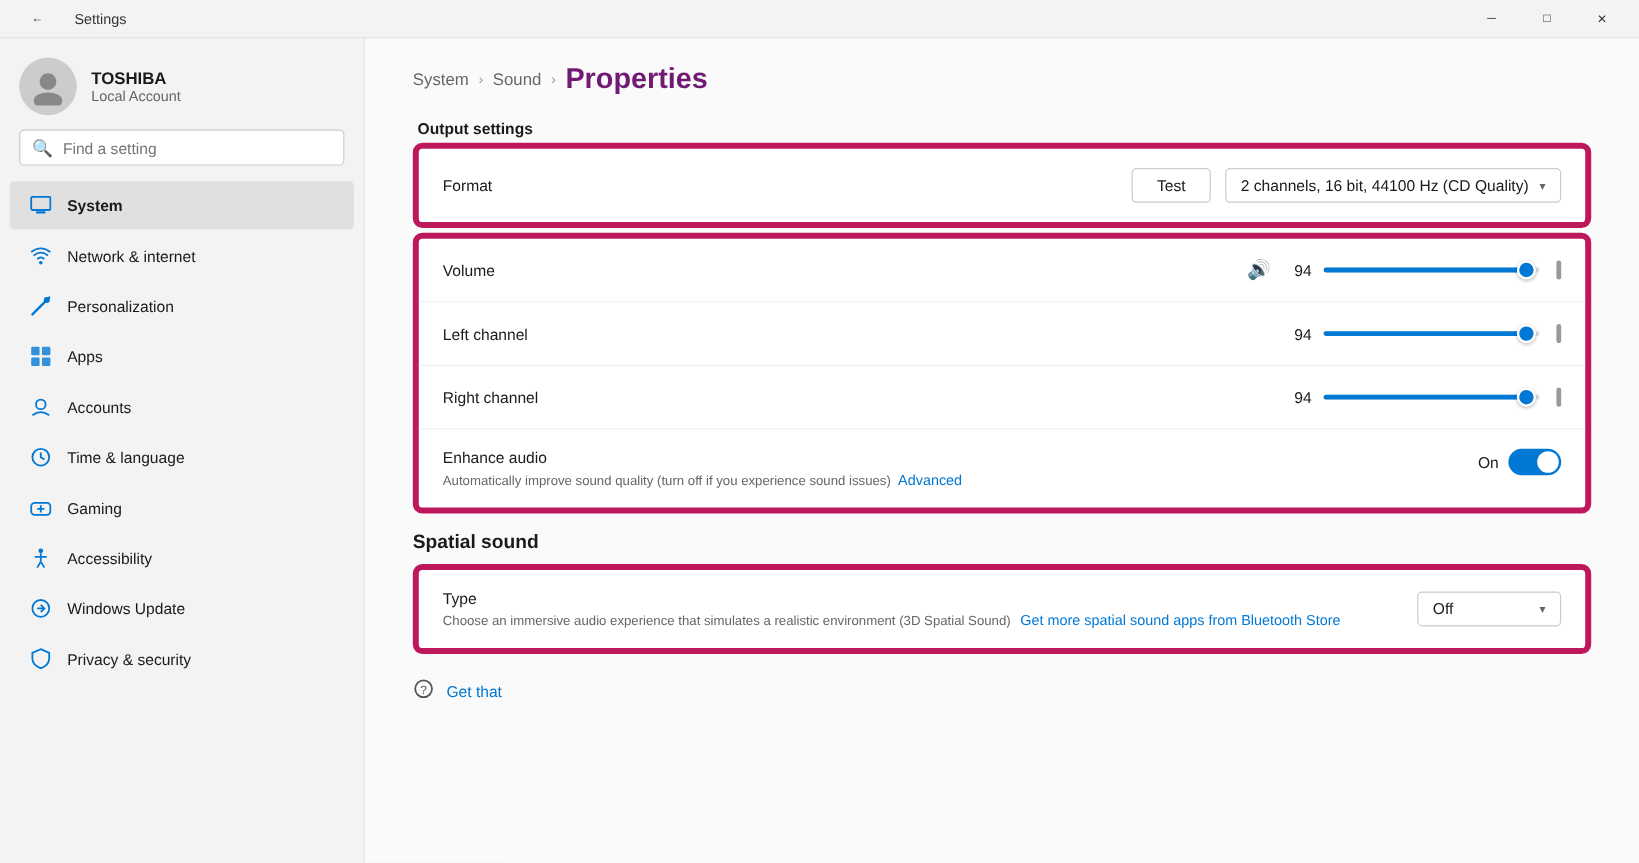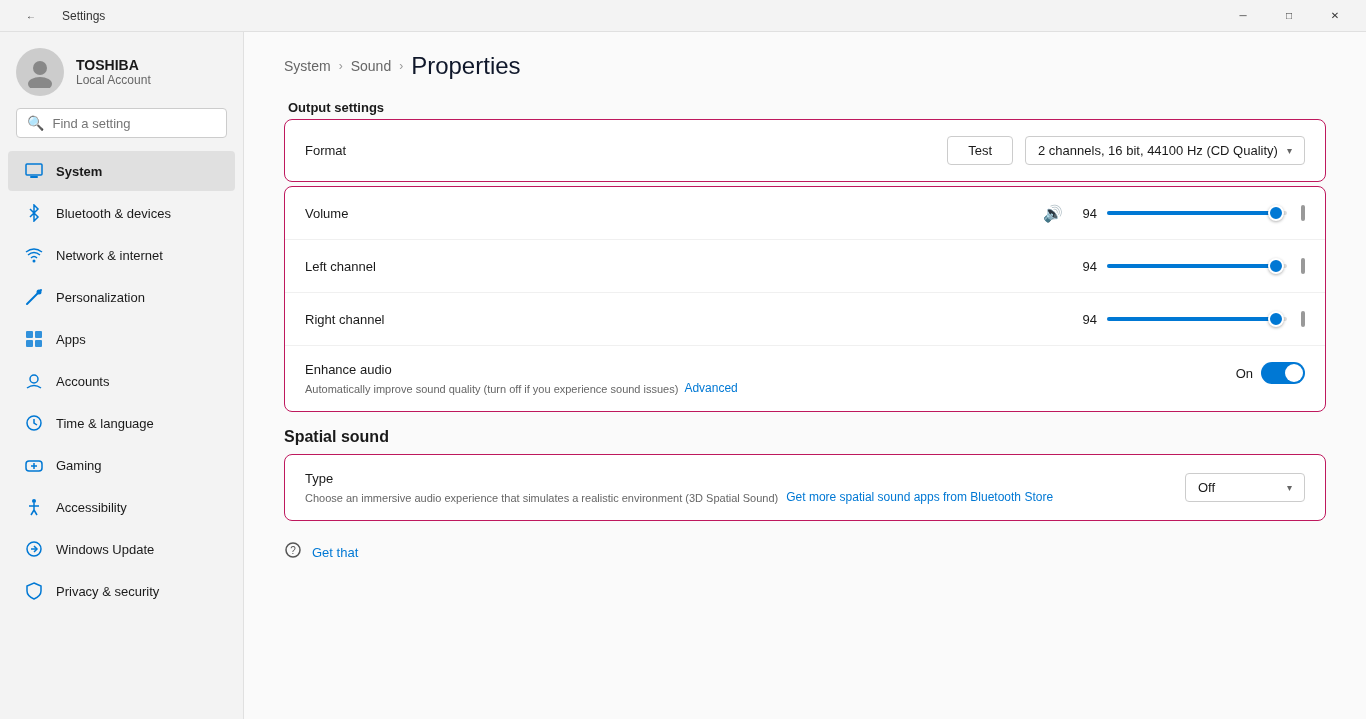--- a/index.html
+++ b/index.html
@@ -16,21 +16,21 @@
     .titlebar-btn {
       width: 46px; height: 32px; border: none; background: transparent;
       cursor: pointer; font-size: 10px; color: #333; display: flex; align-items: center; justify-content: center;
     }
 
     
     .app-container { display: flex; flex: 1; overflow: hidden; }
 
     
     .sidebar {
-      width: 244px; background: #f3f3f3; display: flex; flex-direction: column;
+      width: 304px; background: #f3f3f3; display: flex; flex-direction: column;
       border-right: 1px solid #e0e0e0; overflow-y: auto;
     }
     .user-profile {
       display: flex; align-items: center; gap: 12px; padding: 16px 16px 12px 16px;
     }
     .avatar {
       width: 48px; height: 48px; border-radius: 50%; background: #ccc;
       display: flex; align-items: center; justify-content: center;
       font-size: 20px; color: #555;
     }
@@ -63,32 +63,32 @@
       flex: 1; overflow-y: auto; padding: 20px 40px; background: #fafafa;
     }
 
     
     .breadcrumb {
       display: flex; align-items: center; gap: 8px; margin-bottom: 20px;
       font-size: 14px; color: #666;
     }
     .breadcrumb-item { cursor: pointer; color: #666; }
     .breadcrumb-separator { color: #999; font-size: 12px; }
-    .breadcrumb-current { font-size: 24px; font-weight: 400; color: #0f172a; }
+    .breadcrumb-current { font-size: 24px; font-weight: 700; color: #701a75; }
 
     
     .section-header {
       font-size: 13px; font-weight: 600; color: #1a1a1a;
       margin-bottom: 4px; padding: 0 4px;
     }
 
     
     .settings-card {
       background: white; border-radius: 8px; margin-bottom: 4px;
-      border: 1px solid #be185d;
+      border: 5px solid #be185d;
     }
     .settings-row {
       display: flex; align-items: center; padding: 16px 20px;
       border-bottom: 1px solid #f0f0f0;
     }
     .settings-row:last-child { border-bottom: none; }
     .settings-label { font-size: 13px; color: #1a1a1a; min-width: 200px; }
     .settings-sublabel { font-size: 11px; color: #666; margin-top: 2px; }
     .settings-control { display: flex; align-items: center; gap: 12px; margin-left: auto; border-radius: 12px; }
 
@@ -191,28 +191,20 @@
       <div class="nav-item active">
         <span class="nav-icon">
           <svg width="18" height="18" viewBox="0 0 18 18">
               <rect x="1" y="2" width="16" height="11" rx="1" fill="none" stroke="#0078d4" stroke-width="1.5"></rect>
               <rect x="5" y="14" width="8" height="2" rx="1" fill="#0078d4"></rect>
             </svg>
         </span>
         <span>System</span>
       </div>
 
-      <div class="nav-item">
-        <span class="nav-icon">
-          <svg width="18" height="18" viewBox="0 0 18 18">
-              <polyline points="5,5 13,13 9,17 9,1 13,5 5,13" fill="none" stroke="#0078d4" stroke-width="1.5"></polyline>
-            </svg>
-        </span>
-        <span>Bluetooth &amp; devices</span>
-      </div>
 
       <div class="nav-item">
         <span class="nav-icon">
           <svg width="18" height="18" viewBox="0 0 18 18">
               <path d="M1 6 Q9 0 17 6" fill="none" stroke="#0078d4" stroke-width="1.5"></path>
               <path d="M3 9 Q9 4 15 9" fill="none" stroke="#0078d4" stroke-width="1.5"></path>
               <path d="M6 12 Q9 9 12 12" fill="none" stroke="#0078d4" stroke-width="1.5"></path>
               <circle cx="9" cy="15" r="1.5" fill="#0078d4"></circle>
             </svg>
         </span>

